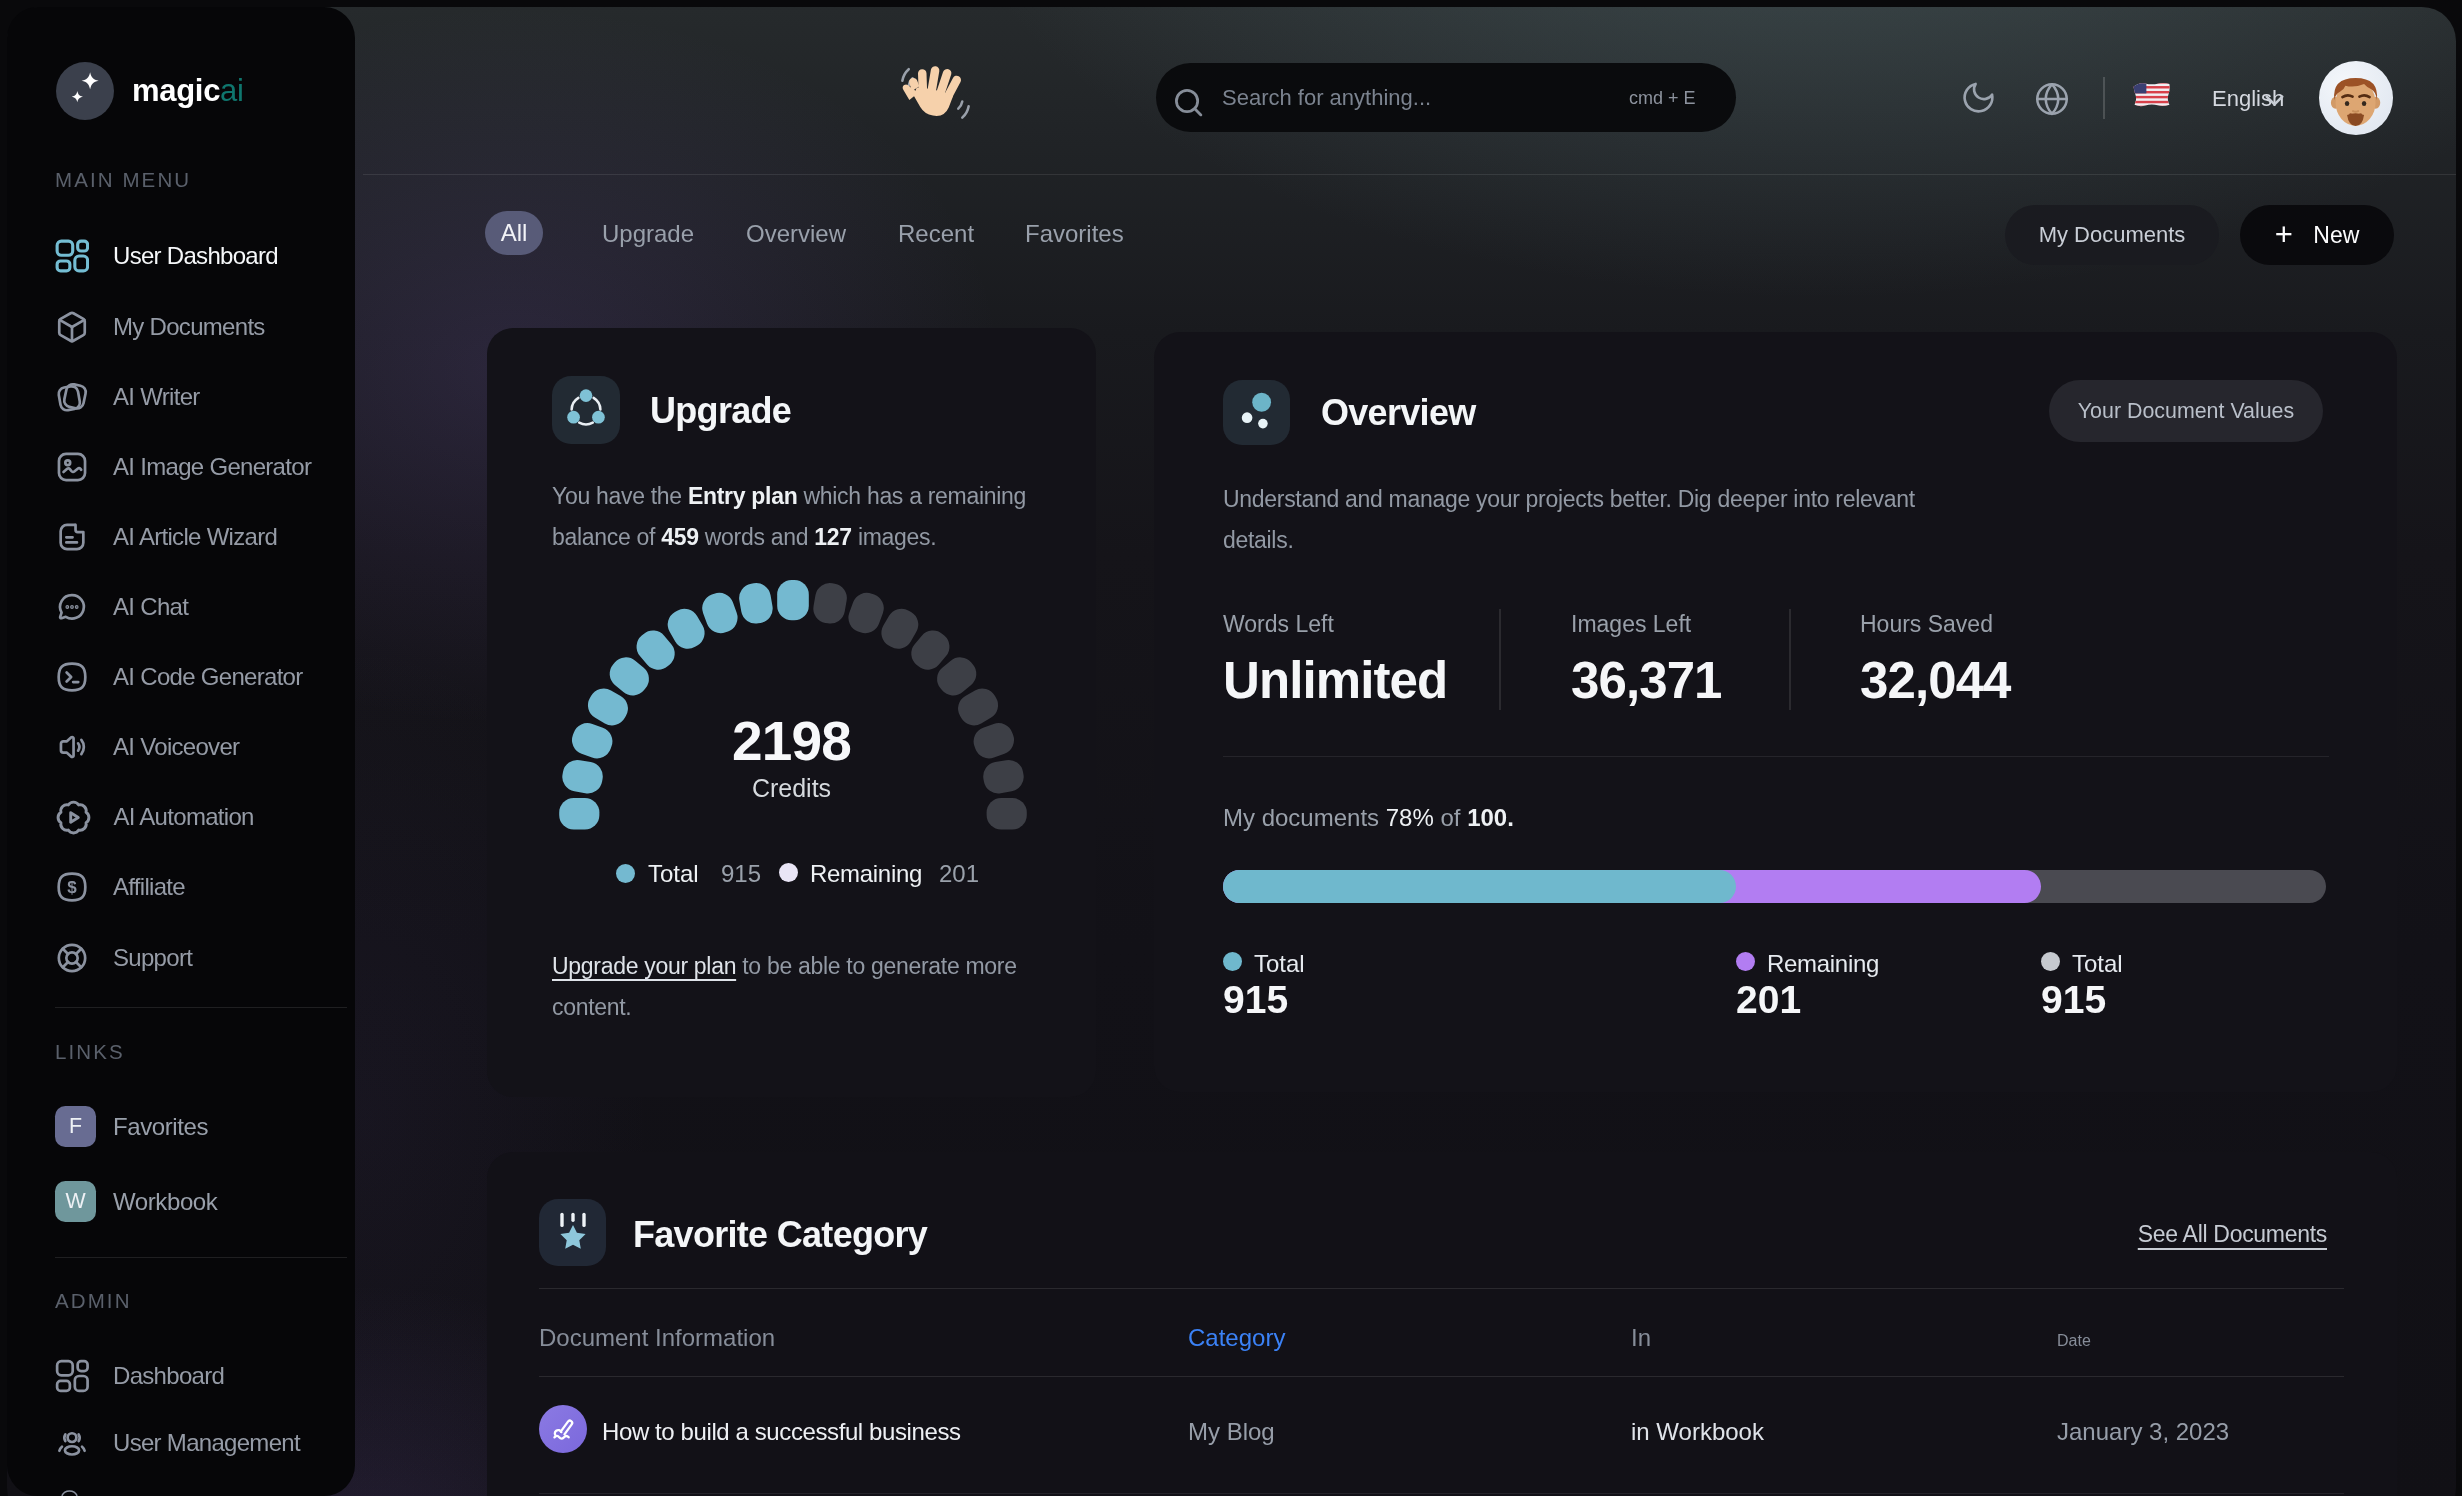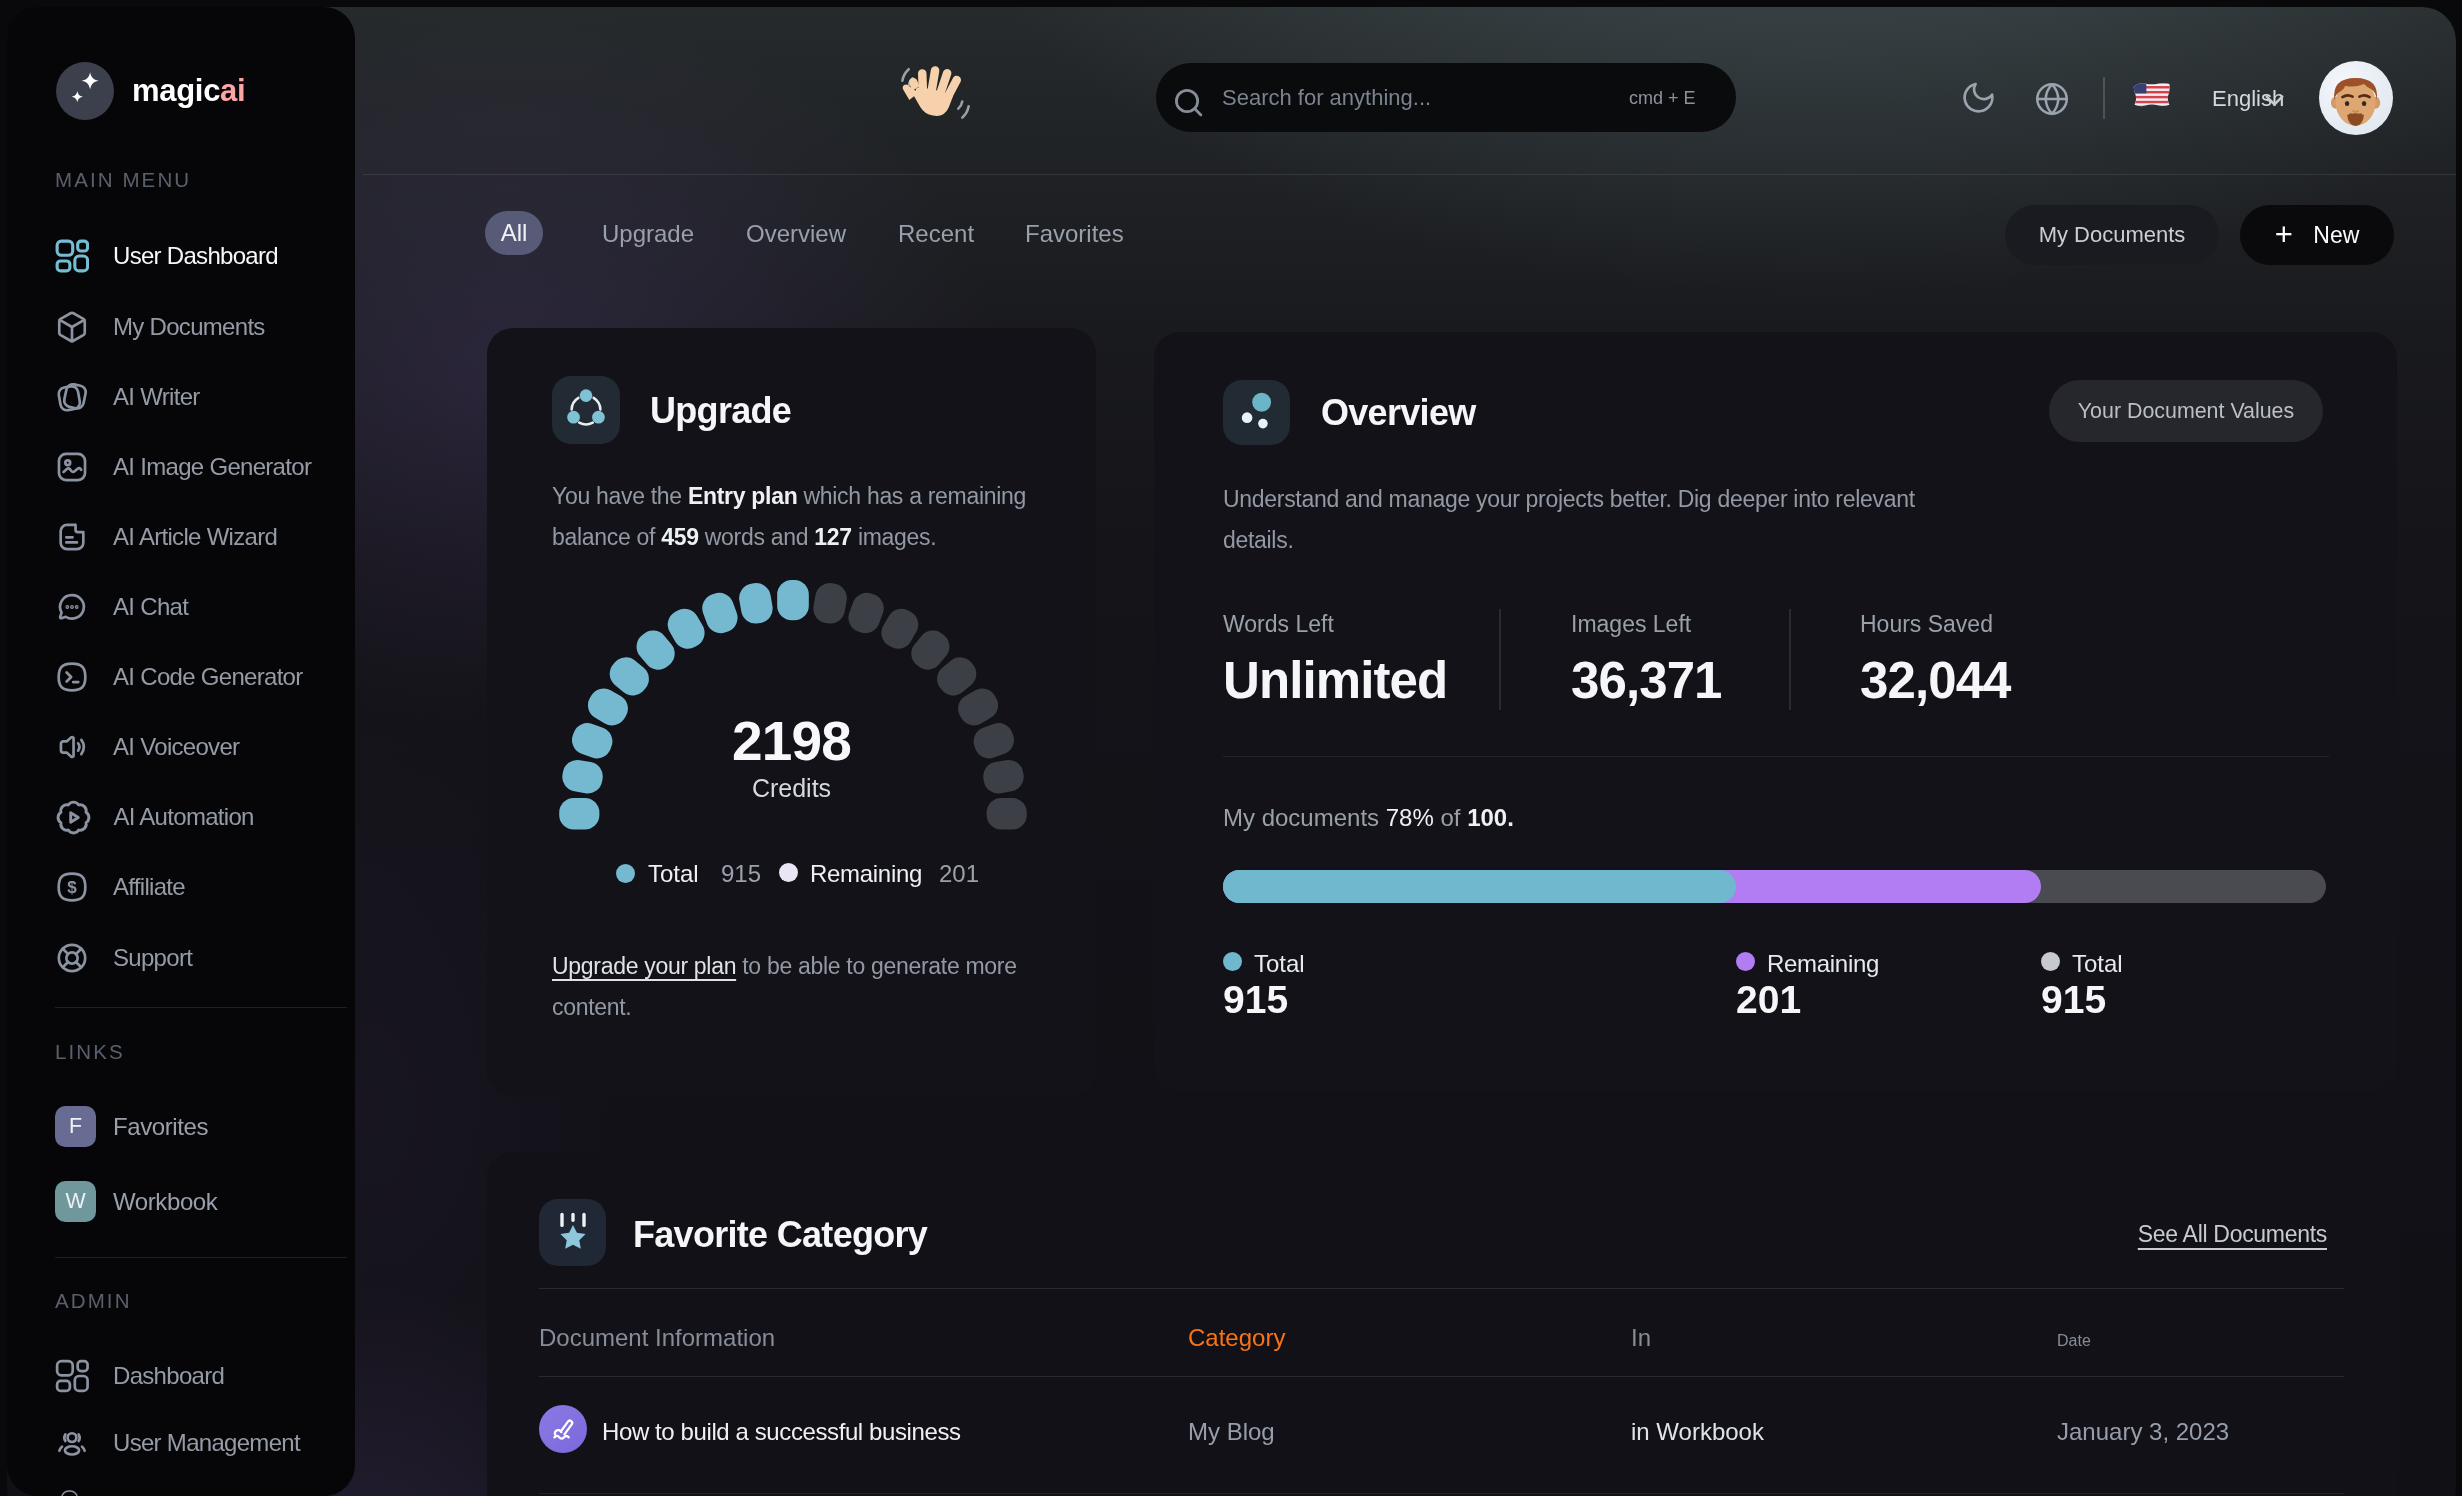--- a/index.html
+++ b/index.html
@@ -37,21 +37,21 @@
 <div id="page">
 <div id="main"></div>
 <div id="sidebar"></div>
 
 <div class="abs" style="left:56px;top:62px;width:58px;height:58px;border-radius:50%;background:#3b404c;">
 <svg viewBox="0 0 68 68" width="58" height="58">
 <path fill="#fff" d="M40 12 c1.5 6.5 3.5 8.5 10 10 c-6.5 1.5-8.5 3.5-10 10 c-1.5-6.5-3.5-8.5-10-10 c6.5-1.5 8.5-3.5 10-10 Z"></path>
 <path fill="#fff" d="M25 34 c1 4.3 2.3 5.7 6.6 6.6 c-4.3 1-5.7 2.3-6.6 6.6 c-1-4.3-2.3-5.7-6.6-6.6 c4.3-1 5.7-2.3 6.6-6.6 Z"></path>
 </svg>
 </div>
-<div class="abs" style="left:132px;top:73px;font-size:31px;letter-spacing:-0.3px;color:#fff;"><span style="font-weight:700;">magic</span><span style="font-weight:700;color:#fca5a5;">ai</span></div>
+<div class="abs" style="left:132px;top:73px;font-size:31px;letter-spacing:-0.3px;color:#fff;"><span style="font-weight:700;">magic</span><span style="font-weight:400;color:#0f766e;">ai</span></div>
 <div class="abs lbl" style="left:55px;top:168px;">MAIN MENU</div>
 
 <div class="mi act" style="top:221px;">
 <svg viewBox="0 0 24 24" fill="none" stroke="#74bdd3" stroke-width="2.2" stroke-linecap="round" stroke-linejoin="round">
 <rect x="1.5" y="1.5" width="11" height="10" rx="3"></rect>
         <rect x="16" y="1.5" width="7" height="7" rx="2.4"></rect>
         <rect x="1.5" y="15.5" width="9" height="7" rx="2.4"></rect>
         <rect x="14" y="12" width="9" height="10.5" rx="3"></rect>
 </svg>
 <span>User Dashboard</span>
@@ -364,21 +364,21 @@
           <path d="M26 4 v7"></path>
           <path d="M39 4 v13"></path>
         </g>
 <path fill="#8ec7db" d="M26 16.5 l4.6 9.3 10.3 1.5 -7.45 7.25 1.76 10.2 -9.2-4.85 -9.2 4.85 1.76-10.2 -7.45-7.25 10.3-1.5Z"></path>
 </svg>
 </div>
 <div class="ctitle" style="left:633px;top:1214px;">Favorite Category</div>
 <div class="abs" style="right:135px;top:1221px;font-size:23px;letter-spacing:-0.3px;color:#c6cbd3;text-decoration:underline;text-underline-offset:6px;">See All Documents</div>
 <div class="abs" style="left:539px;top:1288px;width:1805px;height:0.9px;background:rgba(255,255,255,0.10);"></div>
 <div class="abs" style="left:539px;top:1324px;font-size:24px;color:#868d99;">Document Information</div>
-<div class="abs" style="left:1188px;top:1324px;font-size:24px;color:#f97316;">Category</div>
+<div class="abs" style="left:1188px;top:1324px;font-size:24px;color:#3b82f6;">Category</div>
 <div class="abs" style="left:1631px;top:1324px;font-size:24px;color:#868d99;">In</div>
 <div class="abs" style="left:2057px;top:1324px;font-size:16px;color:#868d99;margin-top:8px;">Date</div>
 <div class="abs" style="left:539px;top:1376px;width:1805px;height:0.9px;background:rgba(255,255,255,0.10);"></div>
 
 <div class="abs" style="left:539px;top:1405px;width:48px;height:48px;border-radius:50%;background:linear-gradient(135deg,#8b7ae3,#7b68dc);display:flex;align-items:center;justify-content:center;">
 <svg viewBox="0 0 24 24" width="29" height="29" fill="none" stroke="#fff" stroke-width="1.9" stroke-linecap="round" stroke-linejoin="round">
 <path d="m9.7 13.8 6-8.3 a1.9 1.9 0 0 1 3.1 2.2 l-6 8.3"></path>
 <path d="M10.2 14.2 a2.8 2.8 0 1 0-4.4 3.2"></path>
 <path d="M4.5 18.5 c1.6-1.6 2.8-1.6 4 0 c1.2 1.4 2.4 1.4 3.8 0 c1.4-1.5 2.7-1.5 4 0"></path>
 </svg>

